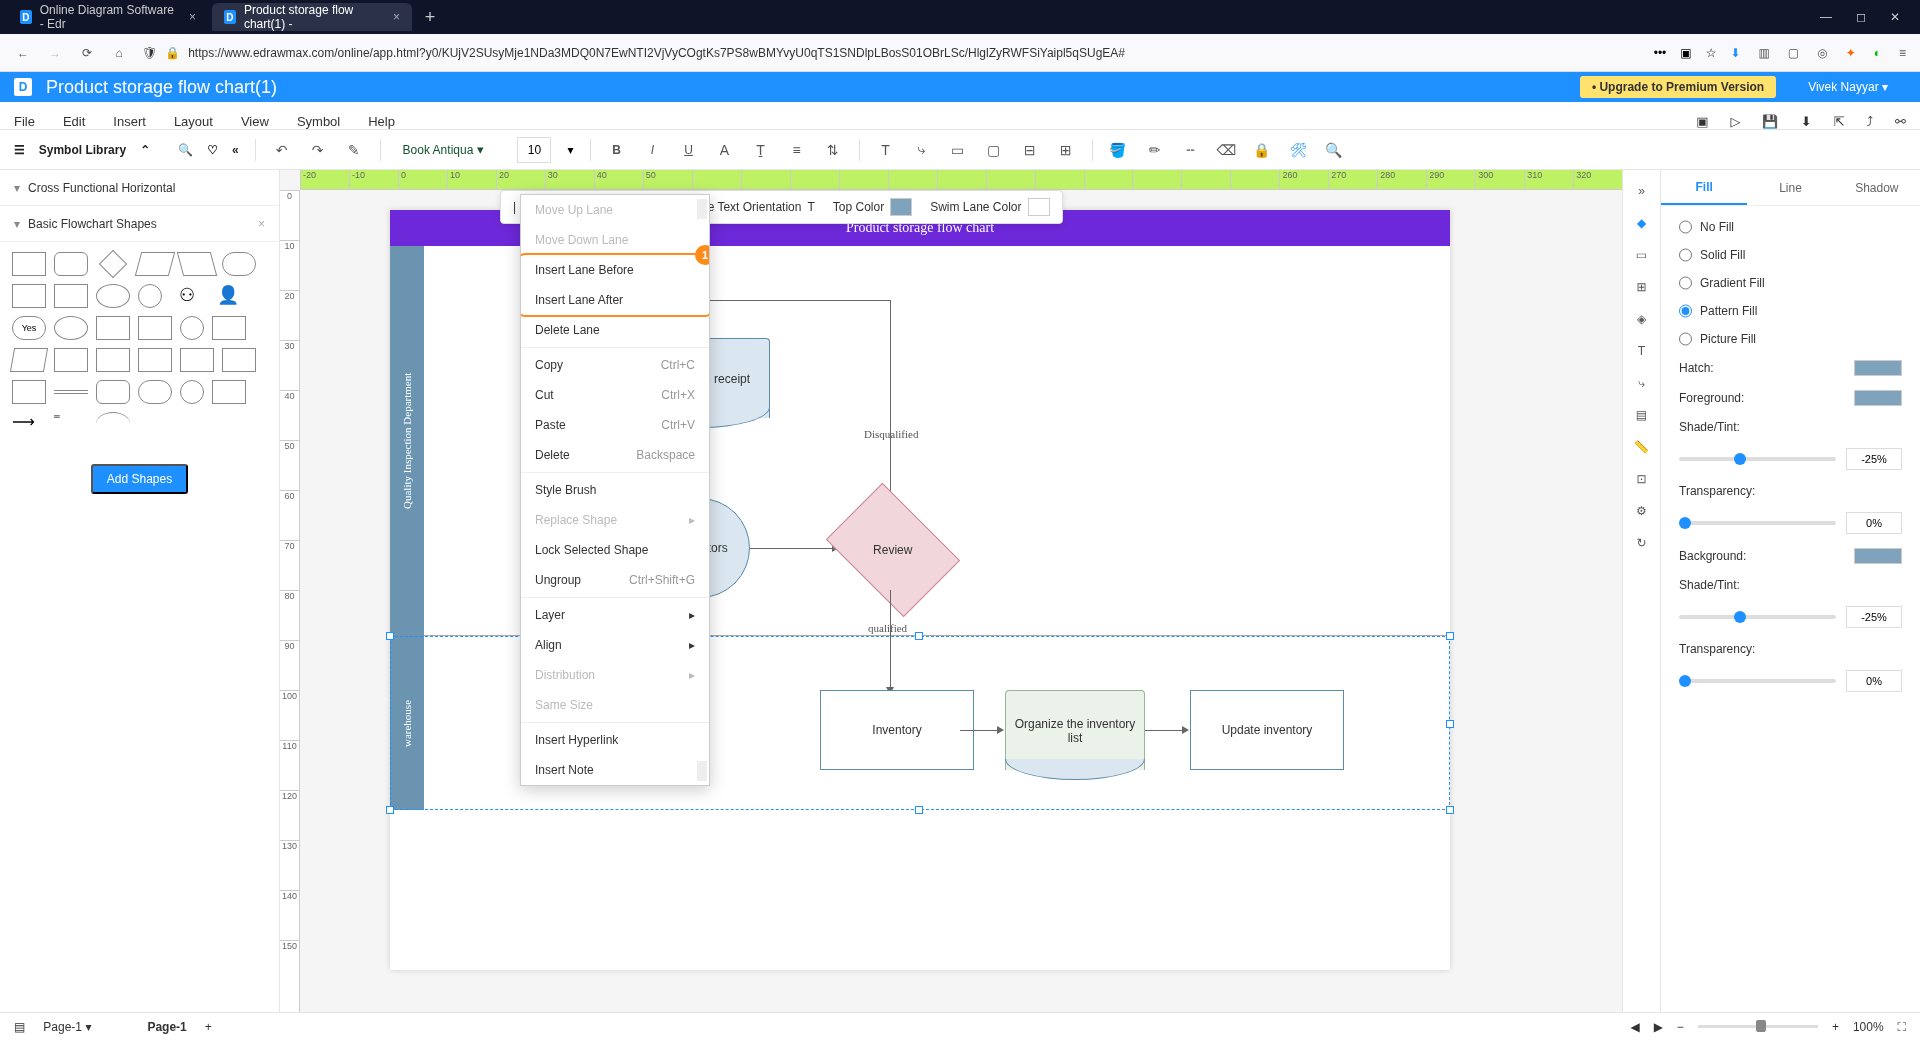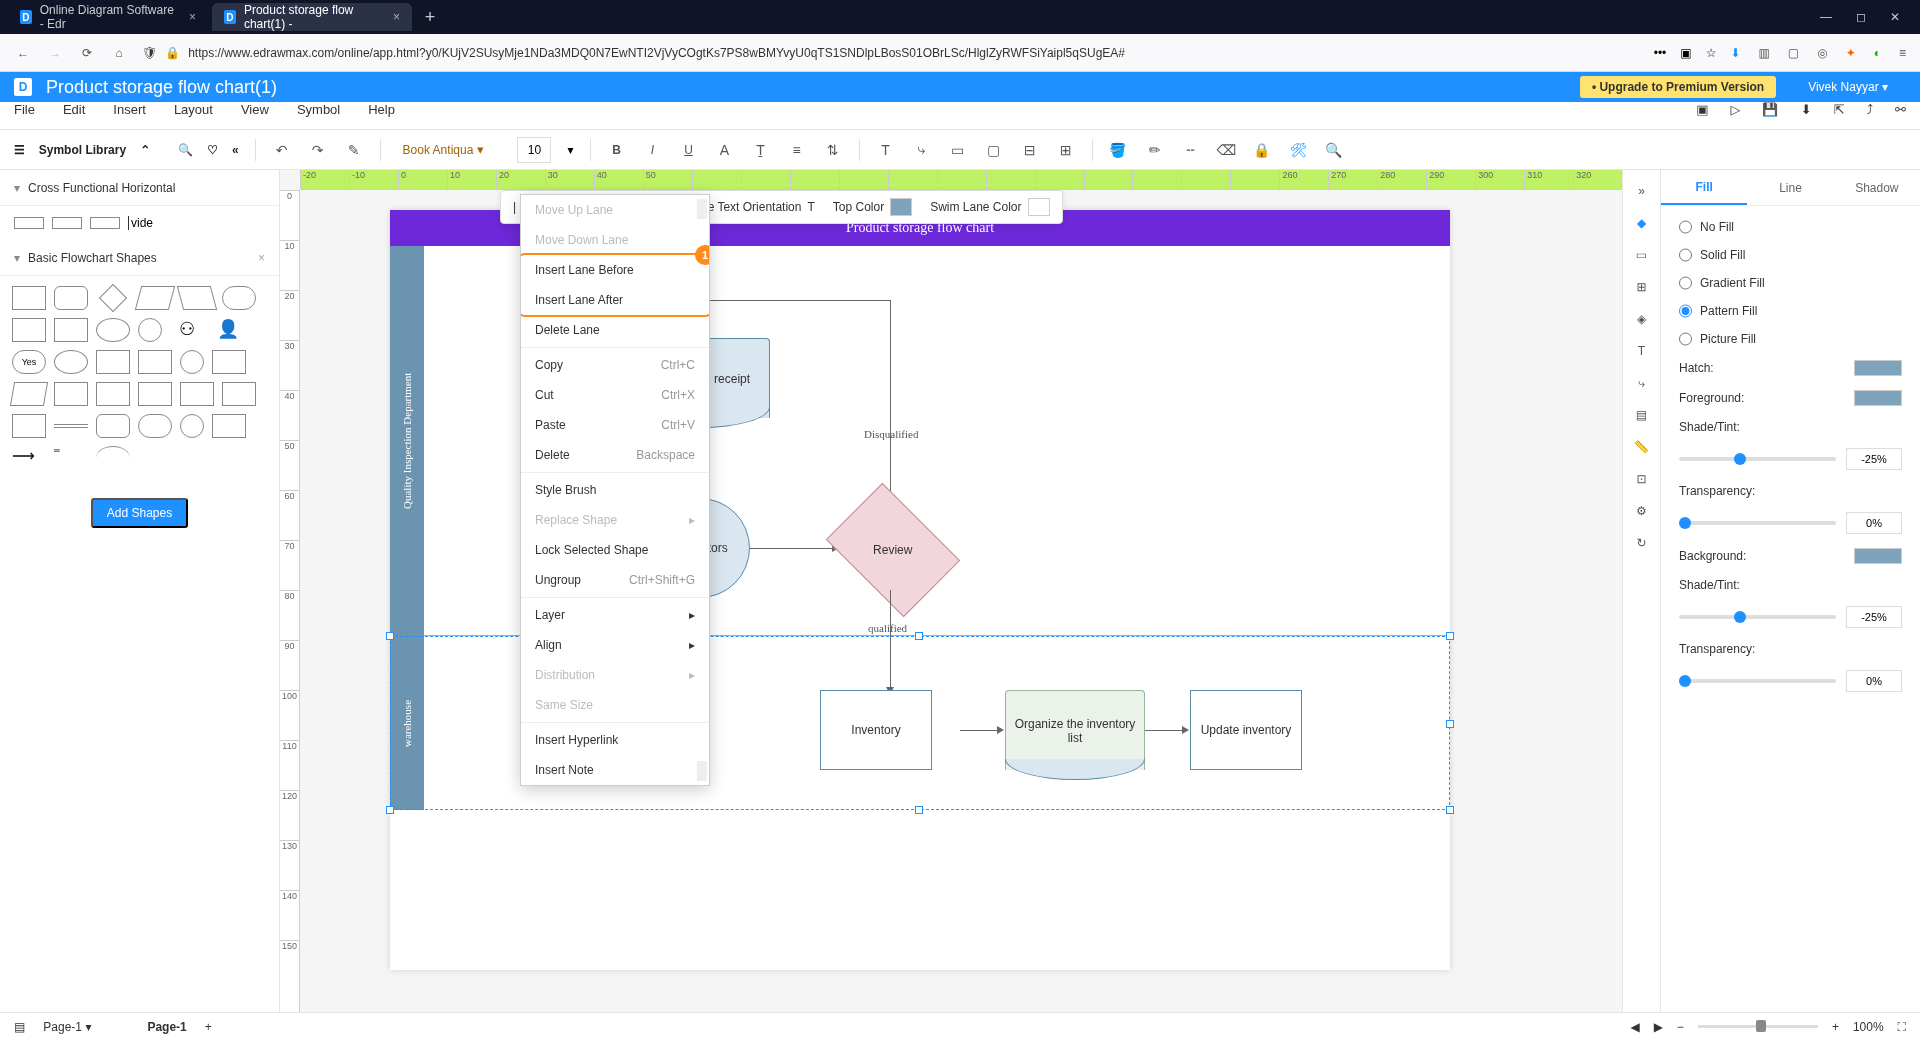--- a/index.html
+++ b/index.html
@@ -19,27 +19,27 @@
 .addr-input { flex:1; display:flex; align-items:center; gap:8px; height:28px; color:#333; }
 .addr-icons-right { display:flex; gap:18px; color:#555; align-items:center; }
 
 
 .app-header { height:30px; background:#1e90ff; display:flex; align-items:center; padding:0 14px; gap:14px; color:#fff; }
 .app-logo { width:18px; height:18px; background:#fff; border-radius:2px; display:flex; align-items:center; justify-content:center; color:#1e90ff; font-weight:bold; }
 .doc-title { color:#fff; font-size:18px; }
 .upgrade-btn { margin-left:auto; background:#ffe36e; color:#333; padding:4px 12px; border-radius:3px; font-size:12px; font-weight:600; }
 .user-name { color:#fff; padding:0 18px; }
 
-.menubar { height:28px; background:#fff; display:flex; align-items:flex-start; padding:0 14px; gap:28px; border-bottom:1px solid #e5e5e5; }
+.menubar { height:28px; background:#fff; display:flex; align-items:flex-end; padding:0 14px; gap:28px; border-bottom:1px solid #e5e5e5; }
 .menubar span { color:#333; font-size:13px; }
 .menubar-icons-right { margin-left:auto; display:flex; gap:22px; color:#555; }
 
 .toolbar { height:40px; background:#fff; display:flex; align-items:center; padding:0 14px; gap:16px; border-bottom:1px solid #e5e5e5; }
 .tb-group-left { display:flex; align-items:center; gap:14px; min-width:200px; color:#222; font-weight:600; }
-.font-select { border:none; font-size:13px; color:#a16207; padding:4px 18px 4px 6px; background:transparent; }
+.font-select { border:none; font-size:13px; color:#14532d; padding:4px 18px 4px 6px; background:transparent; }
 .font-size-box { width:34px; height:26px; border:1px solid #ddd; display:flex; align-items:center; justify-content:center; }
 .tb-icon { width:20px; height:20px; color:#555; display:flex; align-items:center; justify-content:center; font-size:14px; }
 .tb-sep { width:1px; height:22px; background:#e0e0e0; }
 
 
 .main { display:flex; height:calc(100% - 34px - 38px - 30px - 28px - 40px - 28px); }
 .sidebar-left { width:280px; background:#fff; border-right:1px solid #e5e5e5; overflow:hidden; }
 .sl-section-head { height:36px; display:flex; align-items:center; padding:0 14px; gap:8px; border-bottom:1px solid #eee; color:#333; }
 .sl-section-head .chev { color:#888; }
 .sl-close { margin-left:auto; color:#aaa; }
@@ -68,21 +68,21 @@
 .lane-label { position:absolute; left:0; width:34px; background:#6a94b0; color:#fff; writing-mode:vertical-rl; transform:rotate(180deg); display:flex; align-items:center; justify-content:center; font-family:'Book Antiqua',serif; font-size:11px; }
 .lane1 { top:36px; height:390px; }
 .lane2 { top:426px; height:174px; }
 
 .fc-shape { position:absolute; font-family:'Book Antiqua',serif; font-size:12px; color:#333; display:flex; align-items:center; justify-content:center; text-align:center; }
 .doc-shape { width:140px; height:80px; border:1px solid #5b8aaa; background:#dbe7f0; border-radius:4px 4px 0 0; border-bottom:none; }
 .doc-shape::after { content:''; position:absolute; bottom:-10px; left:-1px; right:-1px; height:20px; border:1px solid #5b8aaa; border-top:none; border-radius:0 0 50% 50% / 0 0 100% 100%; background:#dbe7f0; }
 .circle-shape { width:100px; height:100px; border:1px solid #5b8aaa; background:#dbe7f0; border-radius:50%; }
 .diamond-shape { width:110px; height:80px; background:#f1d6db; border:1px solid #c98494; transform:rotate(45deg); }
 .diamond-shape span { transform:rotate(-45deg); }
-.rect-shape { width:112px; height:80px; border:1px solid #5b8aaa; background:#fff; }
+.rect-shape { width:154px; height:80px; border:1px solid #5b8aaa; background:#fff; }
 .rect-green { border-color:#98b598; background:#eaf2ea; }
 .txt-label { position:absolute; font-family:'Book Antiqua',serif; font-size:11px; color:#555; }
 .sel-border { position:absolute; border:1px dashed #1e90ff; }
 .sel-handle { position:absolute; width:8px; height:8px; background:#fff; border:1px solid #1e90ff; }
 
 
 .conn { position:absolute; background:#666; }
 .conn.v { width:1px; } .conn.h { height:1px; }
 .arrowhead { position:absolute; width:0; height:0; }
 .arrowhead.down { border-left:4px solid transparent; border-right:4px solid transparent; border-top:7px solid #666; }
@@ -241,26 +241,20 @@
   <span class="tb-icon">🔍</span>
 </div>
 
 <div class="main">
 
   <div class="sidebar-left">
     <div class="sl-section-head">
       <span class="chev">▾</span>
       <span>Cross Functional Horizontal</span>
     </div>
-    <div class="vide">
-      <div class="vlane"></div>
-      <div class="vlane"></div>
-      <div class="vlane"></div>
-      <span style="border-left:1px solid #333;padding-left:2px">vide</span>
-    </div>
     <div class="sl-section-head">
       <span class="chev">▾</span>
       <span>Basic Flowchart Shapes</span>
       <span class="sl-close">×</span>
     </div>
     <div class="shape-grid">
       <div></div>
         <div class="rnd"></div>
         <div class="diam"></div>
         <div style="transform:skewX(-15deg)"></div>

